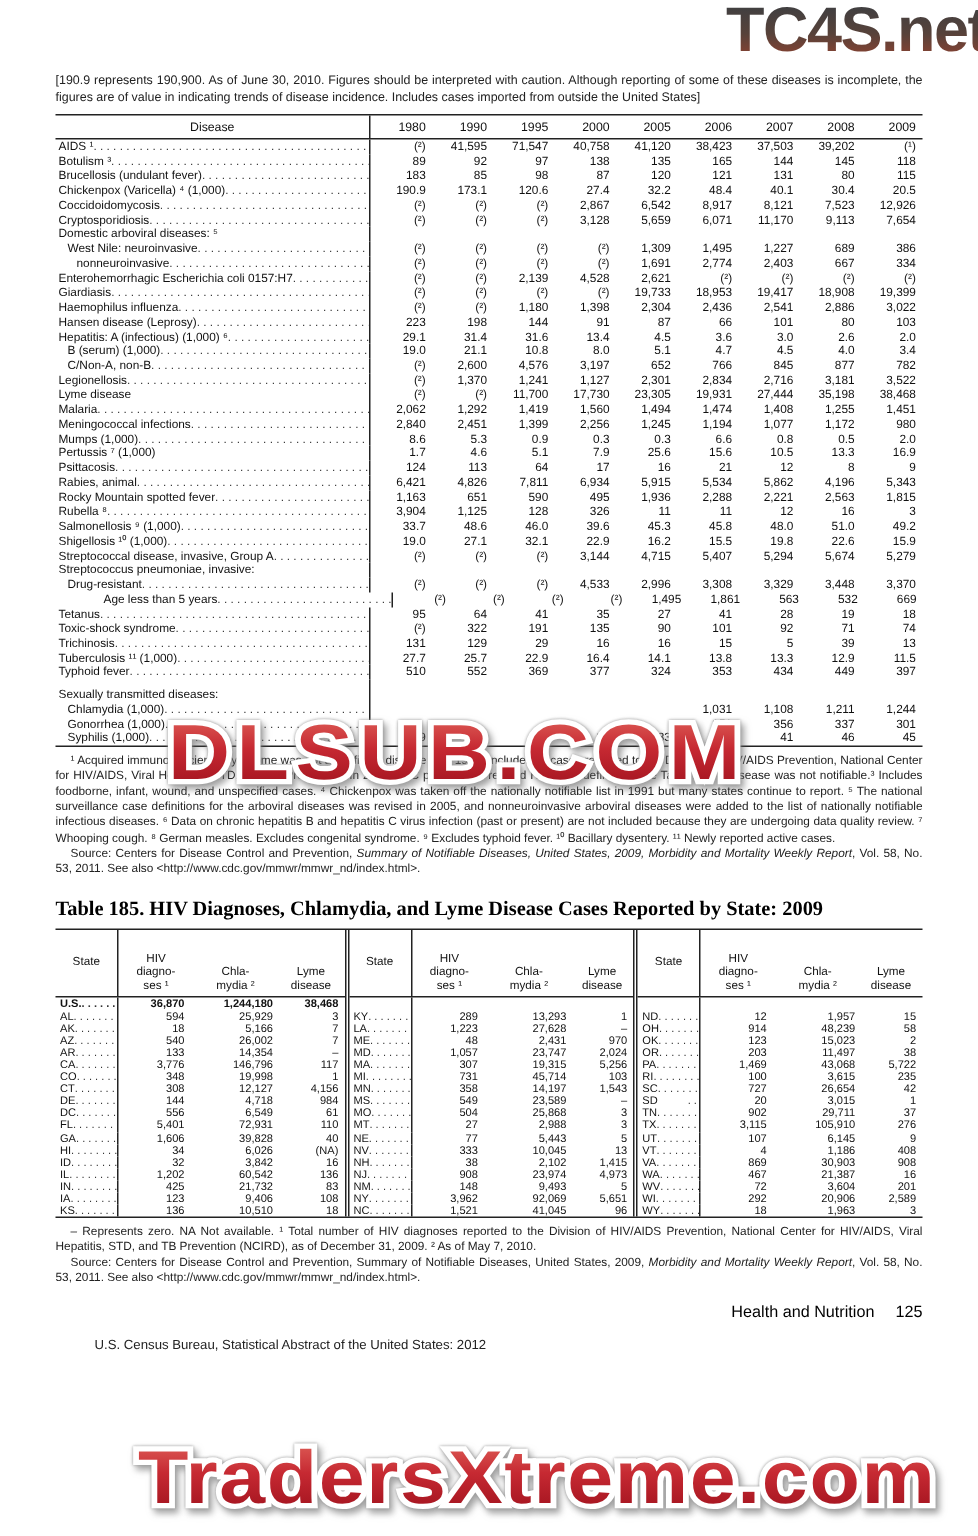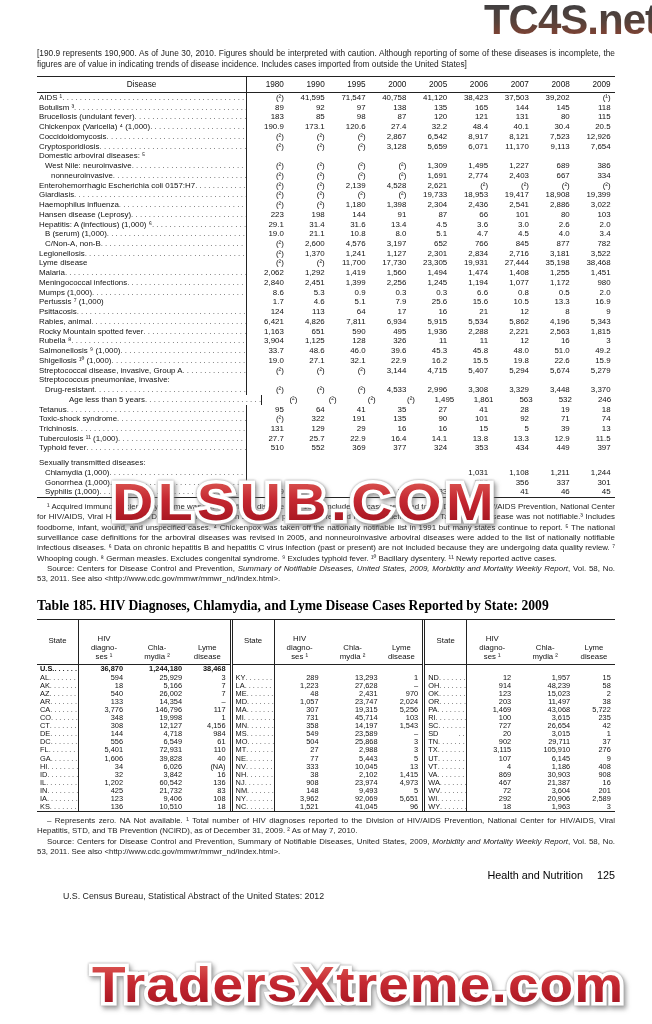--- a/index.html
+++ b/index.html
@@ -559,21 +559,21 @@
               <span class="dots"></span>
             </span>
             <span class="t184-ycell">(²)</span>
             <span class="t184-ycell">(²)</span>
             <span class="t184-ycell">(²)</span>
             <span class="t184-ycell">(²)</span>
             <span class="t184-ycell">1,495</span>
             <span class="t184-ycell">1,861</span>
             <span class="t184-ycell">563</span>
             <span class="t184-ycell">532</span>
-            <span class="t184-ycell">246</span>
+            <span class="t184-ycell">669</span>
           </div>
           <div class="t184-row">
             <span class="lbl ind0" style="display: flex;">
               <span class="txt">Tetanus</span>
               <span class="dots"></span>
             </span>
             <span class="t184-ycell">95</span>
             <span class="t184-ycell">64</span>
             <span class="t184-ycell">41</span>
             <span class="t184-ycell">35</span>

